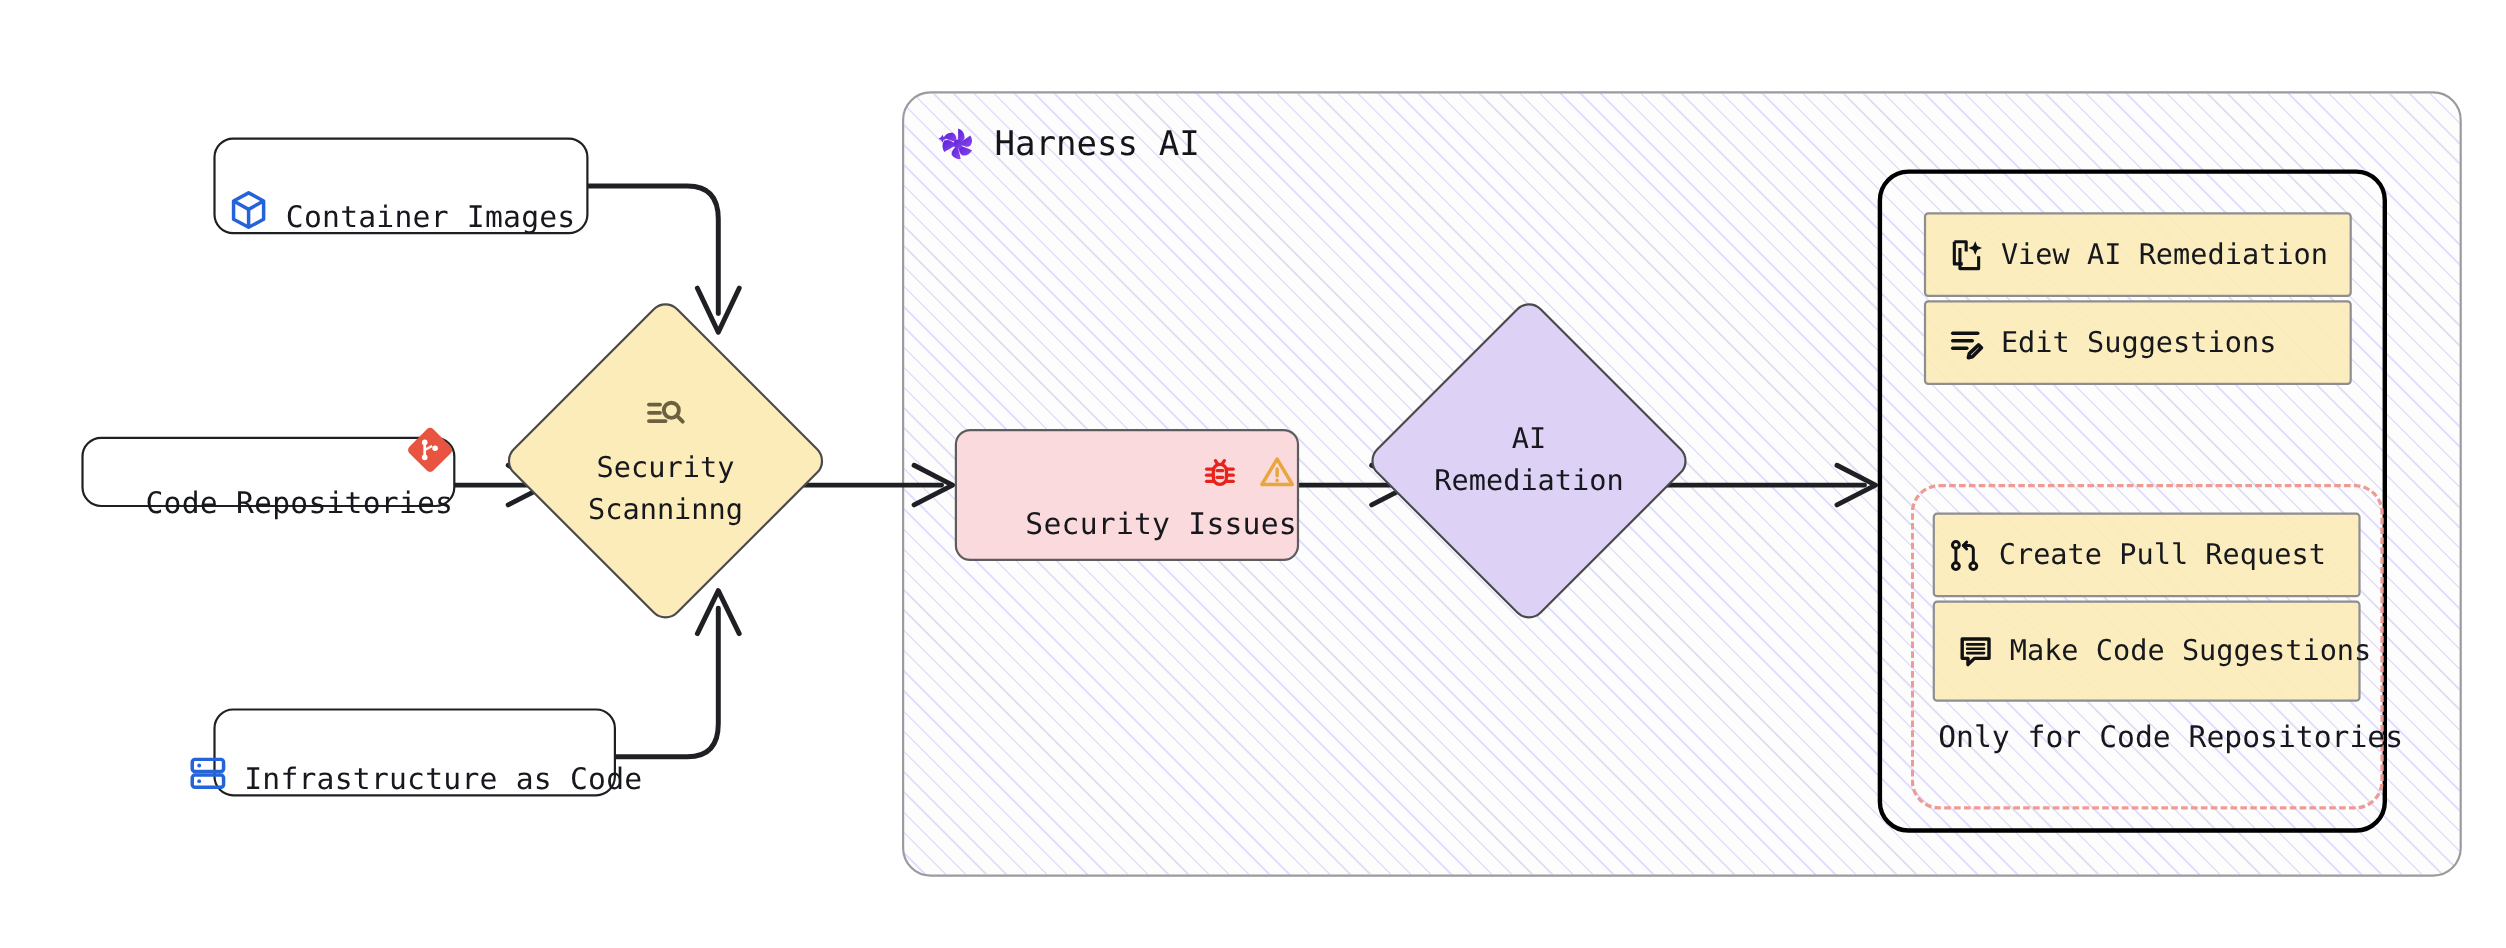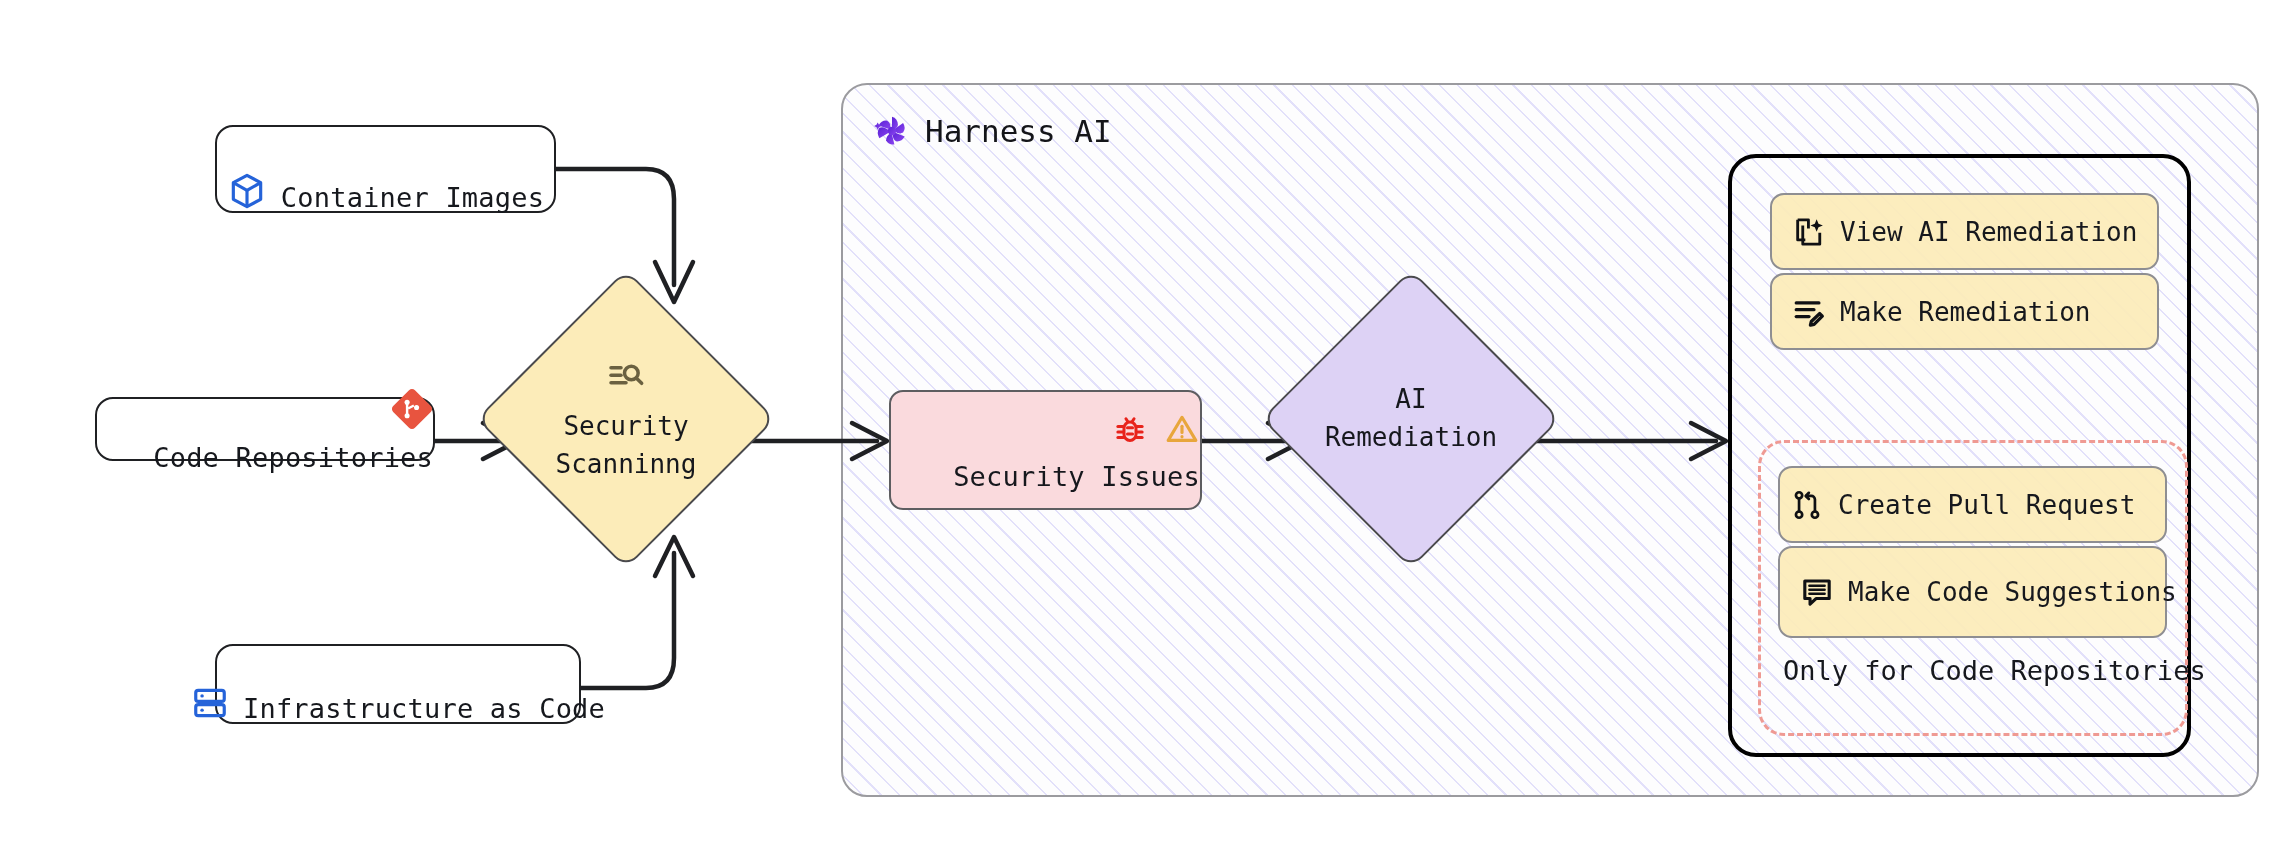--- a/index.html
+++ b/index.html
@@ -1,20 +1,20 @@
 <!DOCTYPE html>
 <html><head>
 <meta charset="utf-8">
 <style>
   html,body{margin:0;padding:0;background:#ffffff;}
   body{
     width:2278px;height:862px;position:relative;overflow:hidden;
     font-family:"DejaVu Sans Mono","Liberation Mono",monospace;
   }
-  .stage{position:absolute;inset:0;margin-left:21px;}
+  .stage{position:absolute;inset:0;}
   svg.wires{position:absolute;left:0;top:0;width:2278px;height:862px;pointer-events:none;z-index:5;}
 
   
   .node{
     position:absolute;box-sizing:border-box;
     display:flex;align-items:flex-end;justify-content:center;gap:14px;
     border:2.5px solid #1f2023;border-radius:18px;background:#ffffff;
     font-size:27px;color:#16181d;letter-spacing:.2px;white-space:nowrap;
     z-index:10;
   }
@@ -74,21 +74,21 @@
     z-index:8;
   }
   #actions-dashed{
     position:absolute;left:1737px;top:440px;width:430px;height:296px;
     box-sizing:border-box;border:3px dashed #ef9a93;border-radius:26px;
     z-index:9;
   }
   .action-btn{
     position:absolute;box-sizing:border-box;
     display:flex;align-items:center;gap:14px;padding:0 20px;
-    border:2.5px solid #8e8e92;border-radius:14px;
+    border:2.5px solid #8e8e92;border-radius:4px;
     background:rgba(252,236,185,.93);
     font-size:26px;color:#16181d;white-space:nowrap;z-index:12;
   }
   #btn-view{left:1749px;top:193px;width:389px;height:77px;}
   #btn-edit{left:1749px;top:273px;width:389px;height:77px;}
   #btn-pr{left:1757px;top:466px;width:389px;height:77px;padding-left:10px;}
   #btn-suggest{left:1757px;top:546px;width:389px;height:92px;}
   #actions-caption{
     position:absolute;left:1762px;top:655px;font-size:27px;color:#16181d;
     white-space:nowrap;z-index:12;
@@ -257,21 +257,21 @@
 
   <div class="action-btn" id="btn-edit">
     <span class="ico">
       <svg width="34" height="34" viewBox="0 0 24 24" fill="none" stroke="#101114" stroke-width="2.3" stroke-linecap="round">
         <path d="M3 5.6h16"></path>
           <path d="M3 10.4h12.5"></path>
           <path d="M3 15.2h9"></path>
         <path d="M19.6 13.1 21.4 14.9 15.6 20.7 13 21.3 13.6 18.7Z" stroke-linejoin="round"></path>
       </svg>
     </span>
-    <span class="lbl">Make Remediation</span>
+    <span class="lbl">Edit Suggestions</span>
   </div>
 
   <div class="action-btn" id="btn-pr">
     <span class="ico">
       <svg width="34" height="34" viewBox="0 0 24 24" fill="none" stroke="#101114" stroke-width="1.9" stroke-linecap="round" stroke-linejoin="round">
         <circle cx="6.4" cy="5.2" r="2.2"></circle>
           <circle cx="6.4" cy="18.8" r="2.2"></circle>
           <circle cx="17.6" cy="18.8" r="2.2"></circle>
         <path d="M6.4 7.4v9.2"></path>
         <path d="M17.6 16.6V8.2a2.6 2.6 0 0 0-2.6-2.6h-3.6"></path>

